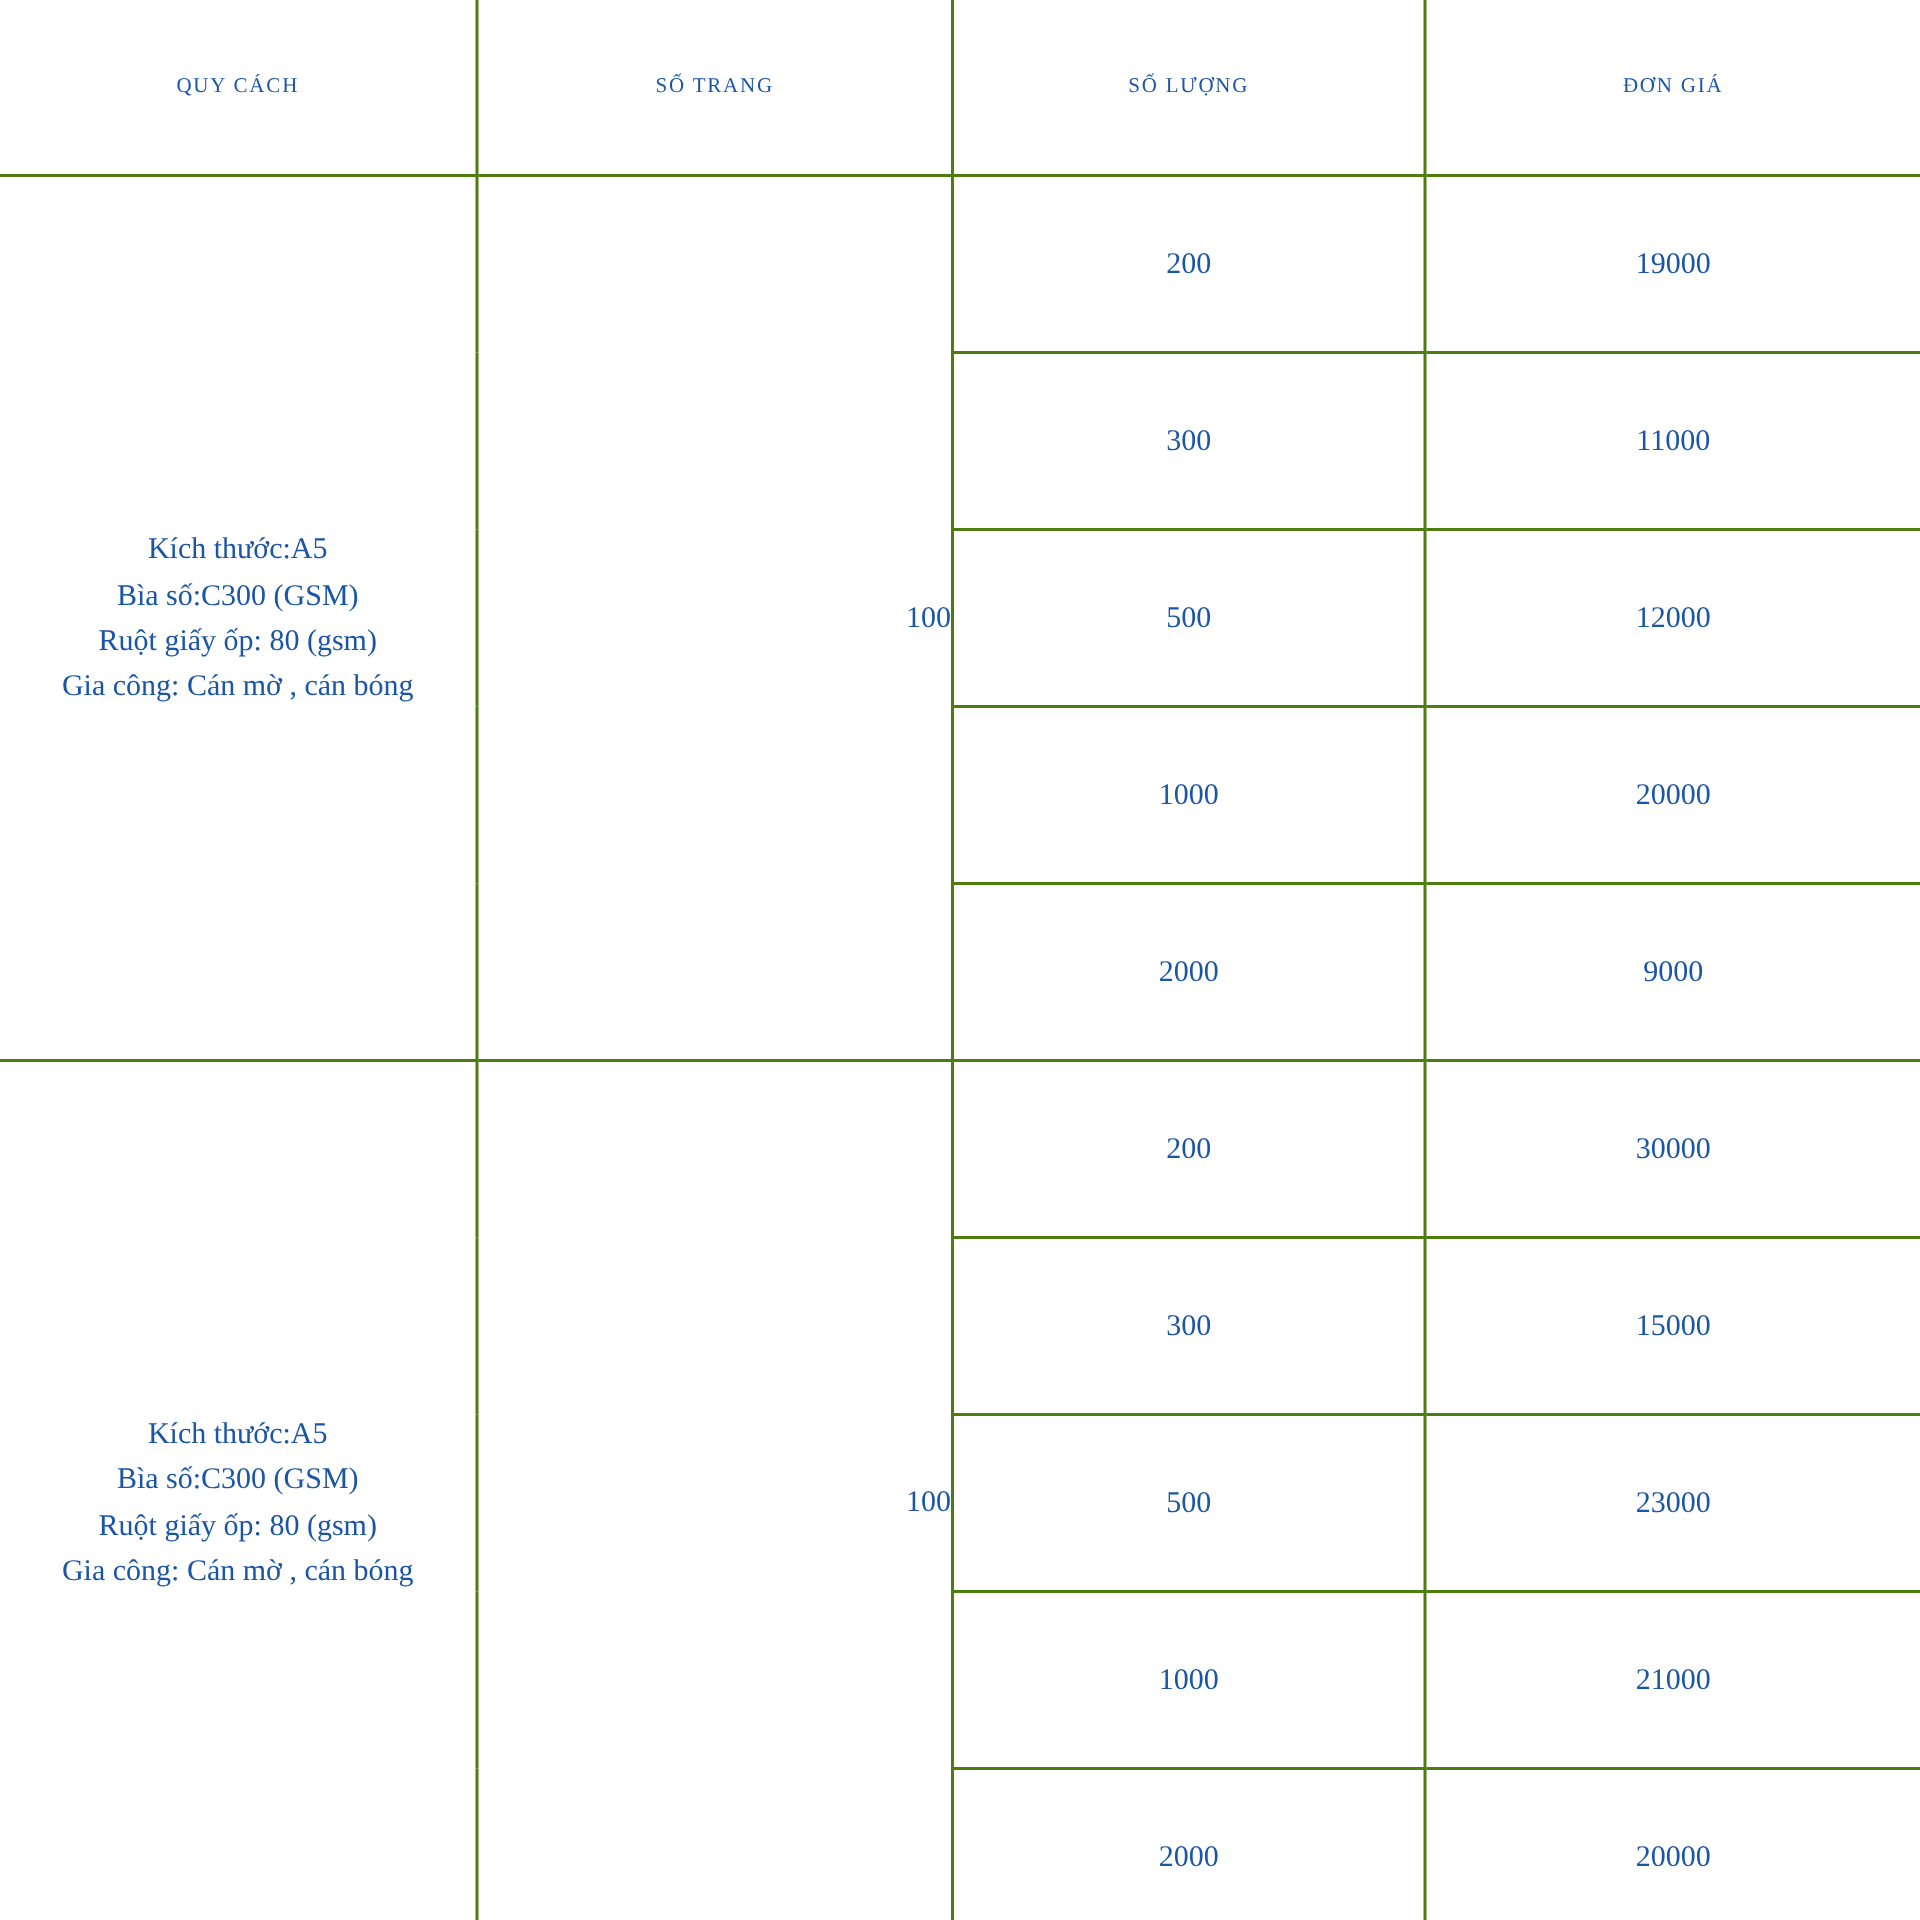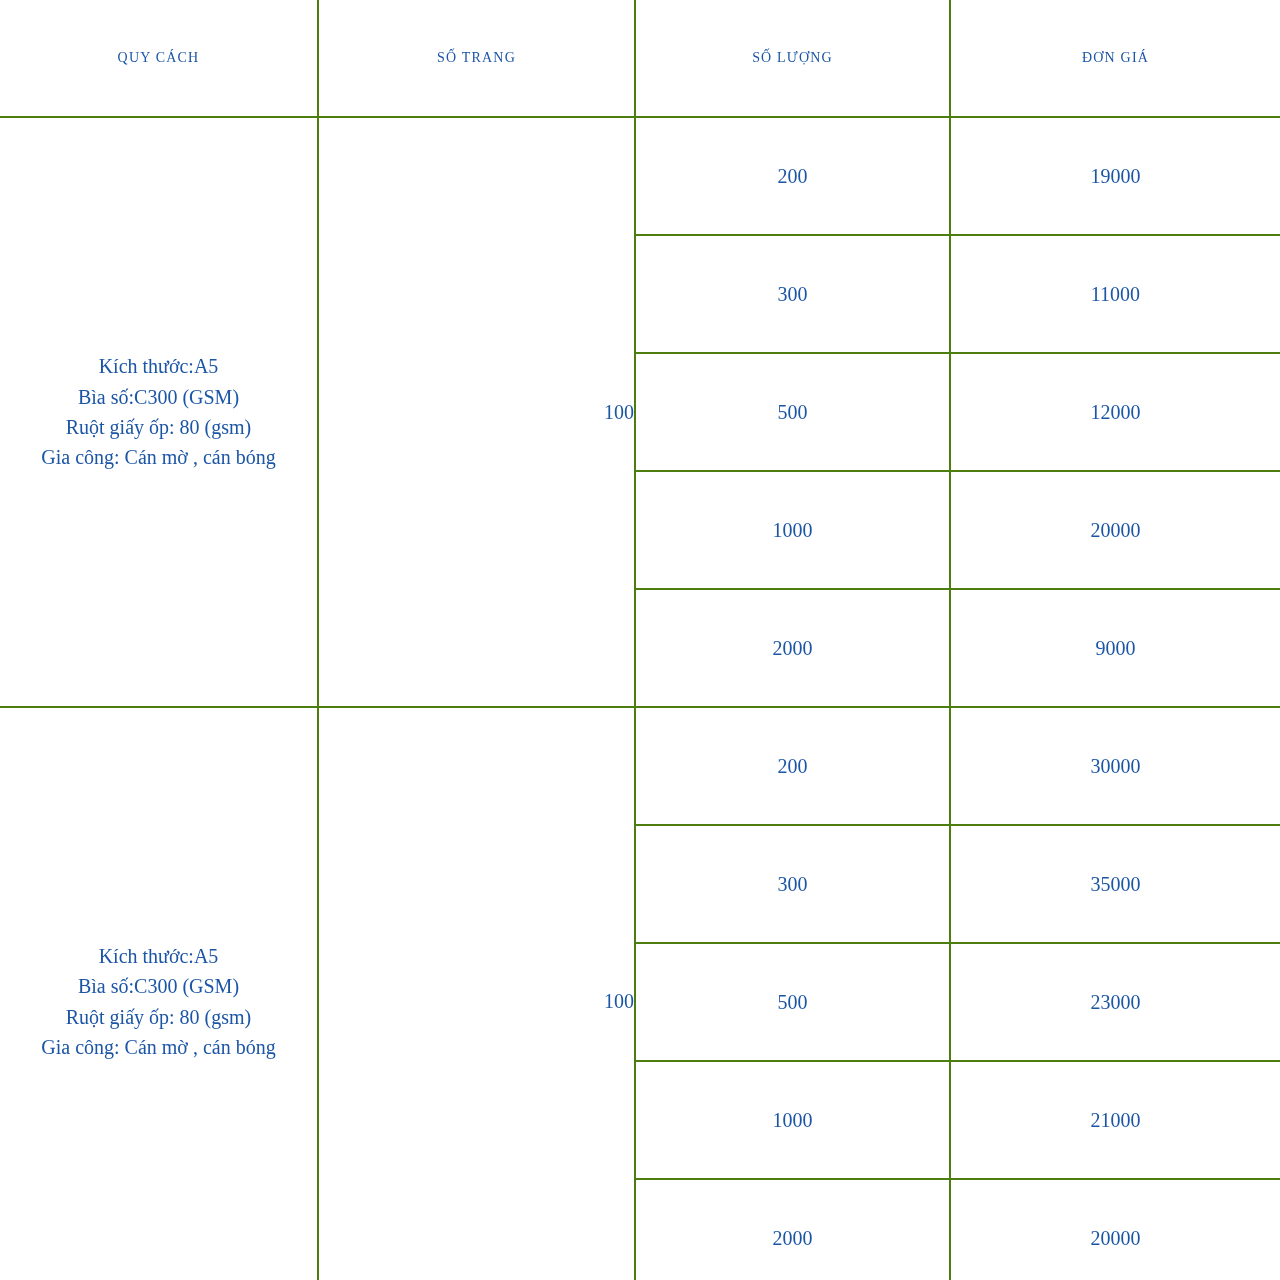--- a/index.html
+++ b/index.html
@@ -123,21 +123,21 @@
         <div class="line">Bìa số:C300 (GSM)</div>
         <div class="line">Ruột giấy ốp: 80 (gsm)</div>
         <div class="line">Gia công: Cán mờ , cán bóng</div>
       </td>
       <td class="pages-cell" rowspan="5">100</td>
       <td class="qty-cell">200</td>
       <td class="price-cell">30000</td>
     </tr>
     <tr>
       <td class="qty-cell">300</td>
-      <td class="price-cell">35000</td>
+      <td class="price-cell">15000</td>
     </tr>
     <tr>
       <td class="qty-cell">500</td>
       <td class="price-cell">23000</td>
     </tr>
     <tr>
       <td class="qty-cell">1000</td>
       <td class="price-cell">21000</td>
     </tr>
     <tr>

